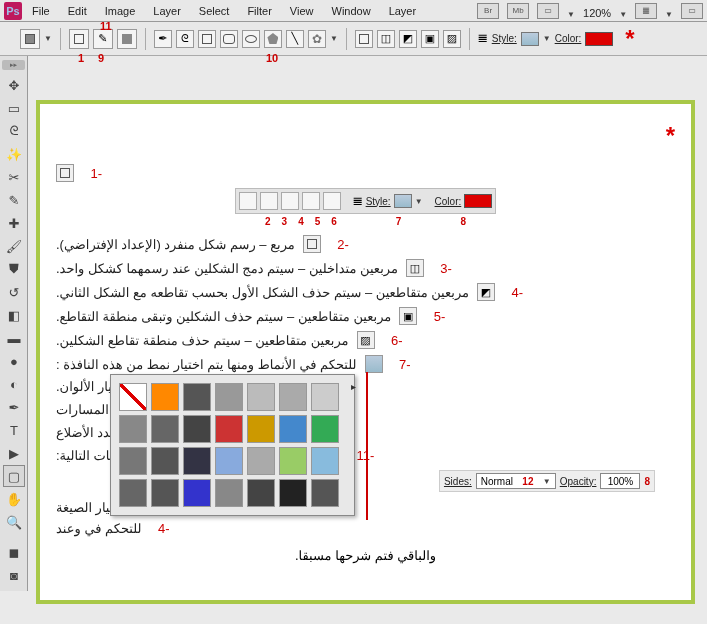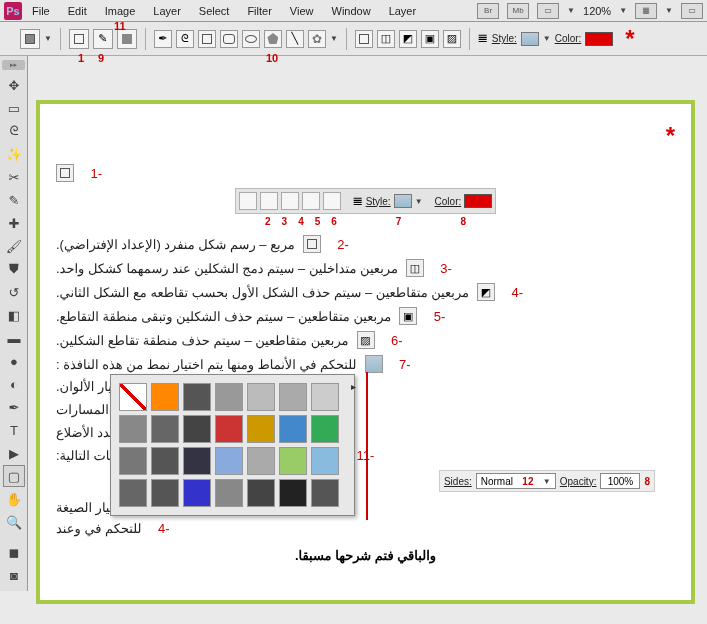--- a/index.html
+++ b/index.html
@@ -1,21 +1,21 @@
 <!DOCTYPE html>
 <html><head>
 <meta charset="utf-8">
 <style>
 * { margin: 0; padding: 0; box-sizing: border-box; font-family: Tahoma, Arial, sans-serif; }
 body { width: 707px; height: 624px; background: #eaeaea; font-size: 11px; overflow: hidden; }
 
 .menubar { height: 22px; background: #e8e8e8; border-bottom: 1px solid #999; display: flex; align-items: center; padding: 0 4px; gap: 2px; }
 .ps-logo { width: 18px; height: 18px; background: #be185d; color: #9ec0e8; font-weight: bold; font-size: 11px; display: flex; align-items: center; justify-content: center; border-radius: 2px; }
 .menu-item { padding: 2px 8px; color: #222; cursor: default; }
-.menu-right { margin-left: auto; display: flex; align-items: center; gap: 8px; }
+.menu-right { margin-left: auto; display: flex; align-items: flex-end; gap: 8px; }
 .mr-box { width: 22px; height: 16px; border: 1px solid #888; background: #ddd; font-size: 8px; display: flex; align-items: center; justify-content: center; color: #555; }
 .zoom { font-size: 11px; color: #222; }
 .tri { font-size: 8px; color: #444; }
 
 .optbar { height: 34px; background: #e8e8e8; border-bottom: 1px solid #aaa; display: flex; align-items: center; padding: 0 8px 0 20px; gap: 4px; position: relative; }
 .sep { width: 1px; height: 22px; background: #aaa; margin: 0 4px; }
 .tool-ic { width: 20px; height: 20px; border: 1px solid #999; background: #f4f4f4; display: flex; align-items: center; justify-content: center; position: relative; }
 .tool-ic.tight { width: 18px; height: 18px; }
 .shape-sq { width: 10px; height: 10px; border: 1.5px solid #555; }
 .shape-el { width: 12px; height: 8px; border: 1.5px solid #555; border-radius: 50%; }
@@ -132,21 +132,21 @@
   <div class="sep"></div>
   <span>𝌆</span>
   <span class="label">Style:</span>
   <div class="style-sw"></div>
     <span class="tri">▼</span>
   <span class="label">Color:</span>
   <div class="color-sw"></div>
   <span class="red-ast" style="margin-left:8px">*</span>
   <span class="num-ann" style="left:78px;top:30px">1</span>
   <span class="num-ann" style="left:98px;top:30px">9</span>
-  <span class="num-ann" style="left:114px;top:-2px">11</span>
+  <span class="num-ann" style="left:100px;top:-2px">11</span>
   <span class="num-ann" style="left:266px;top:30px">10</span>
 </div>
 
 <div class="toolbox">
   <div class="toolbox-grip"></div>
   <div class="tb-item">✥</div>
   <div class="tb-item">▭</div>
   <div class="tb-item">ᘓ</div>
   <div class="tb-item">✨</div>
   <div class="tb-item">✂</div>
@@ -293,21 +293,21 @@
 
   <div class="line">
       <span class="num">-12</span>
       <span class="txt">لإختيار الصيغة</span>
     </div>
   <div class="line">
       <span class="num">-4</span>
       <span class="txt">للتحكم في وعند</span>
     </div>
 
-  <div style="text-align:center;margin-top:12px;font-size:13px;font-weight:bold;direction:rtl">والباقي فتم شرحها مسبقا.</div>
+  <div style="text-align:center;margin-top:12px;font-size:13px;font-weight:normal;direction:rtl">والباقي فتم شرحها مسبقا.</div>
 
   <div class="style-panel">
     <span class="play-arrow">▸</span>
     <div class="style-grid" id="style-grid">
         <div class="style-cell" style="background: rgb(255, 255, 255);">
           <div style="width:100%;height:100%;background:linear-gradient(to top right,transparent 46%,#d00 46%,#d00 54%,transparent 54%)"></div>
         </div>
         <div class="style-cell" style="background: rgb(255, 136, 0);"></div>
         <div class="style-cell" style="background: rgb(85, 85, 85);"></div>
         <div class="style-cell" style="background: rgb(153, 153, 153);"></div>

